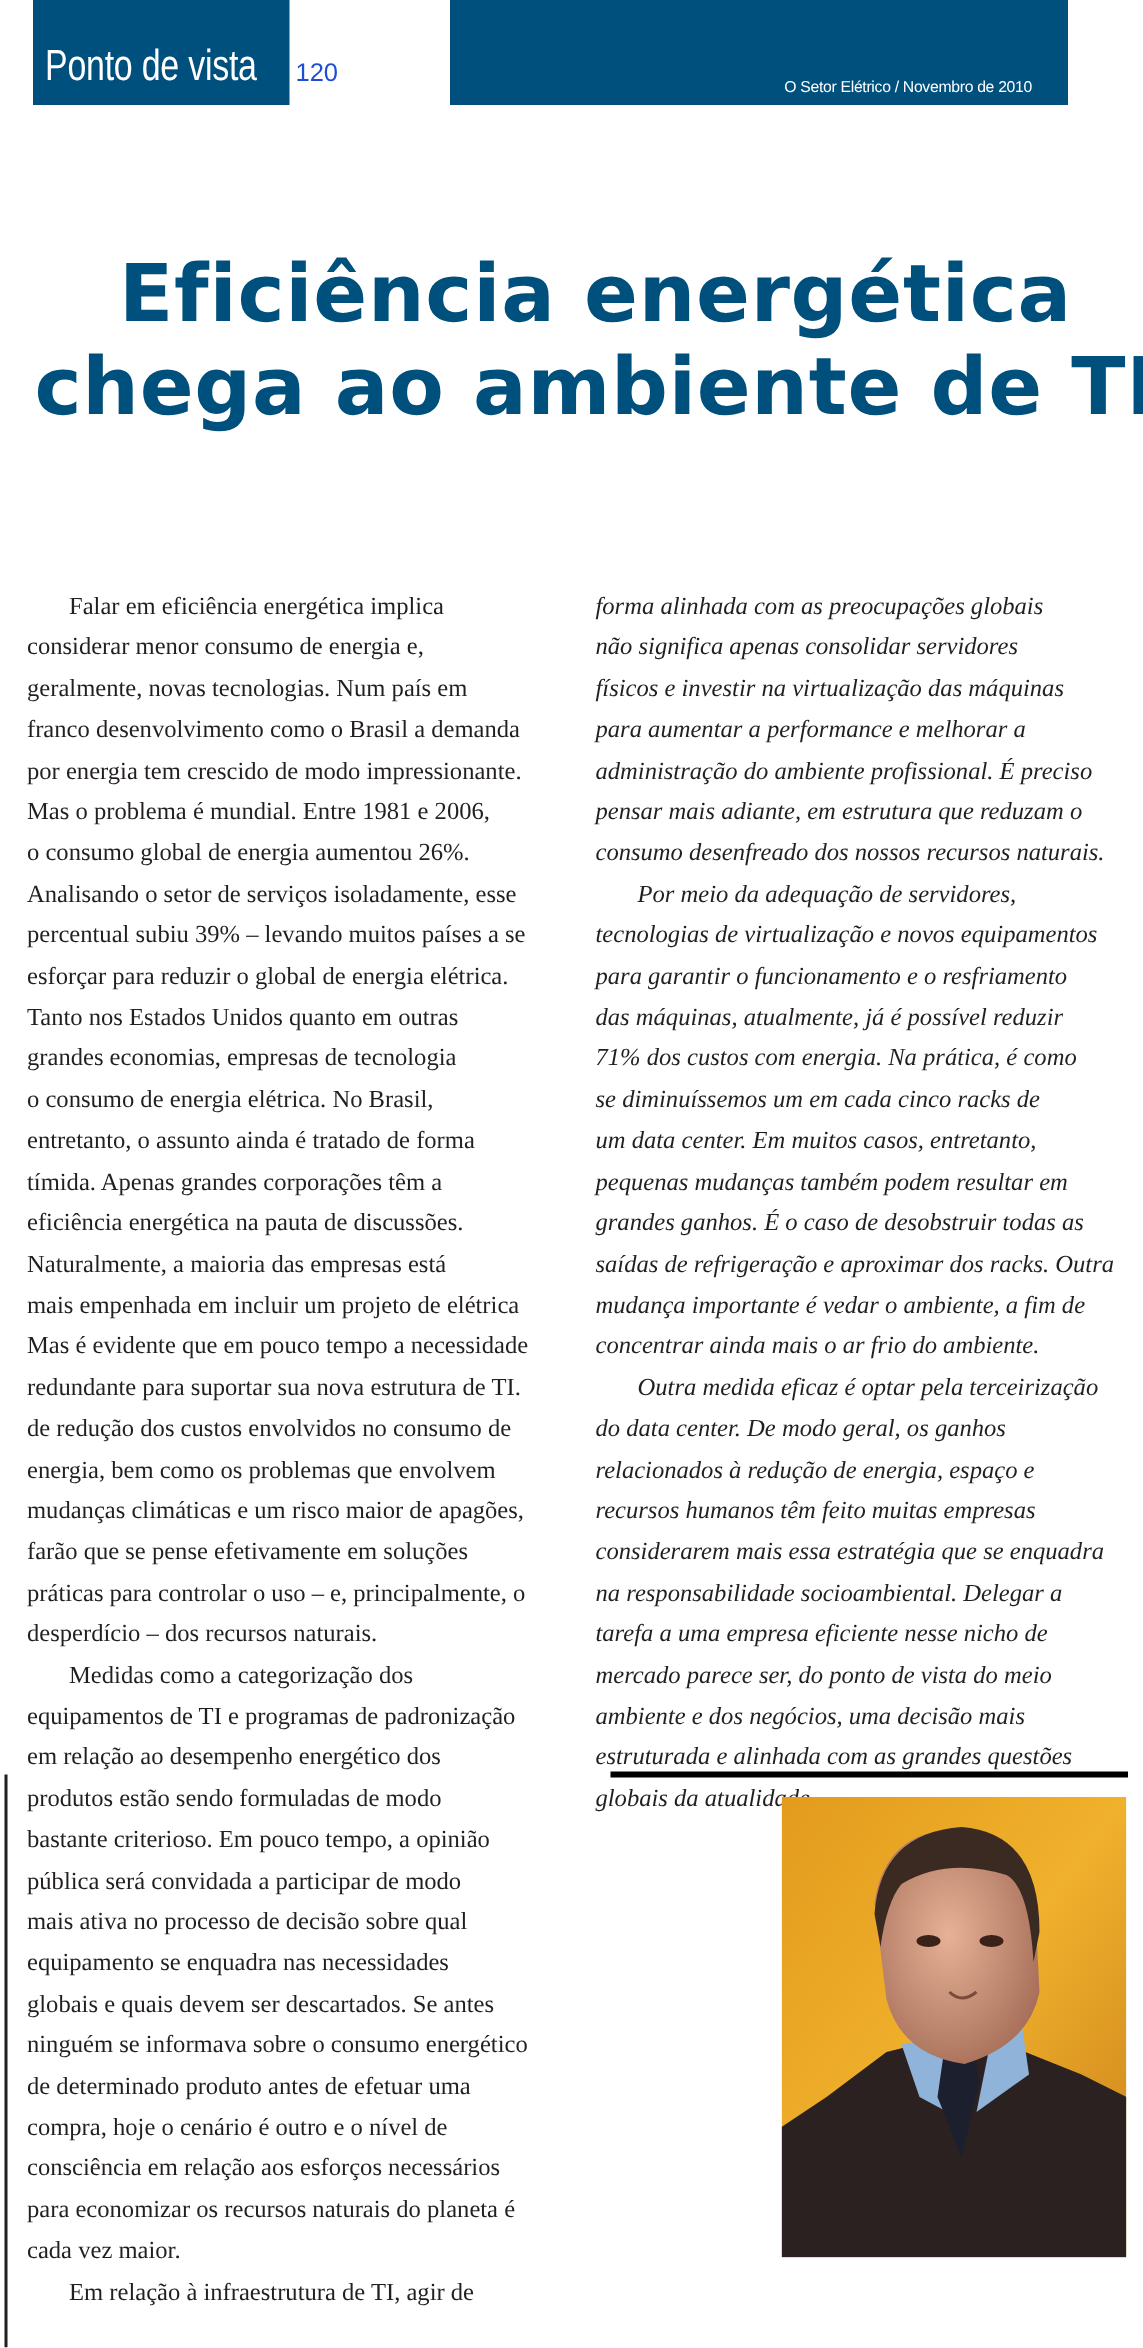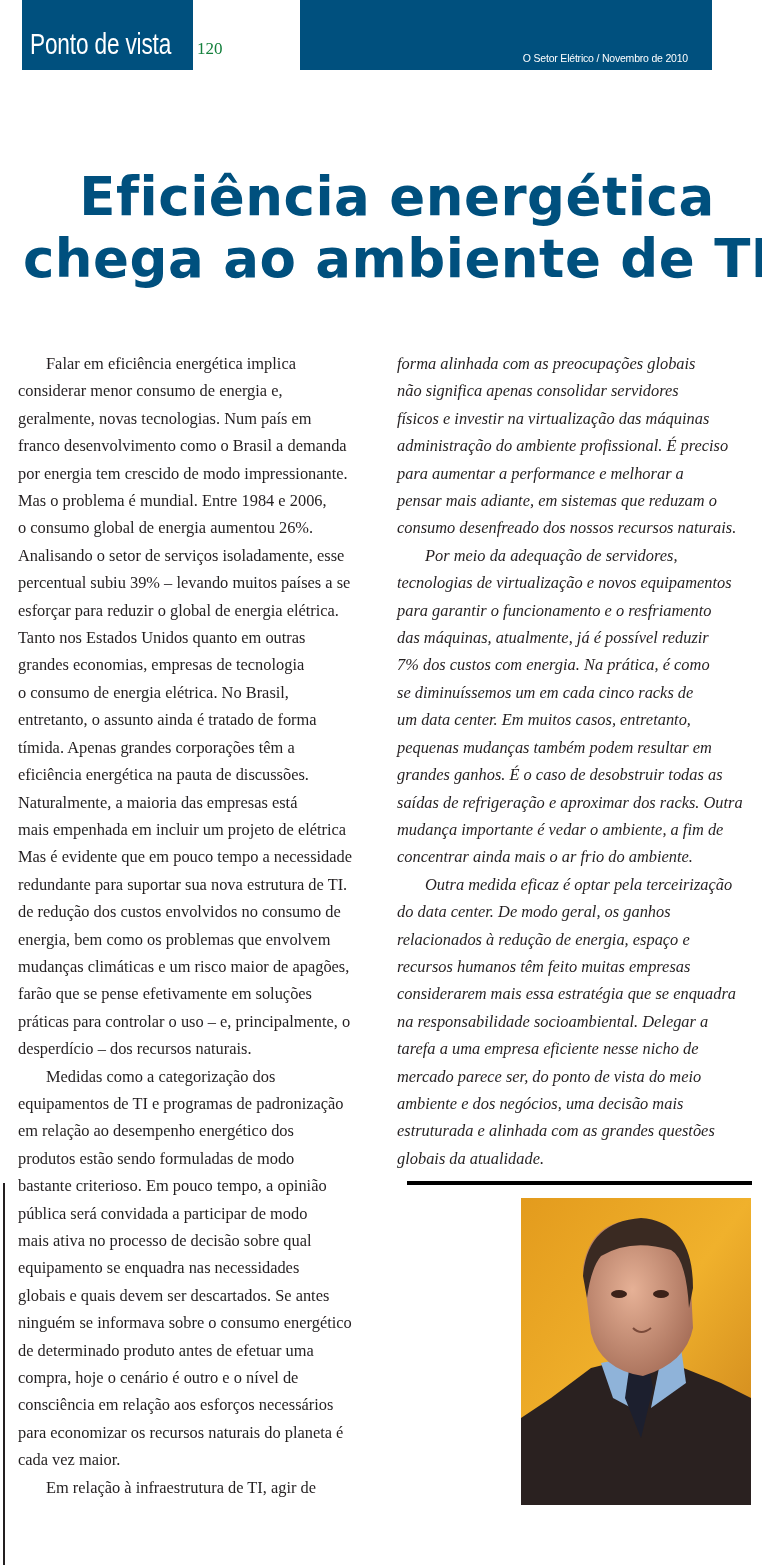--- a/index.html
+++ b/index.html
@@ -2,30 +2,30 @@
 <html><head>
   <meta charset="utf-8">
   <style>
     html, body { margin: 0; padding: 0; background: #ffffff; }
     body { width: 762px; height: 1565px; position: relative; overflow: hidden;
            font-family: "Liberation Serif", "DejaVu Serif", serif; color: #231f20; }
     .hdr-left { position: absolute; left: 22px; top: 0; width: 171px; height: 70px; background: #00507e; }
     .hdr-section { position: absolute; left: 30px; top: 28px; color: #ffffff;
                    font-family: "Liberation Sans", "DejaVu Sans", sans-serif; font-size: 29px;
                    transform: scaleX(0.78); transform-origin: left top; letter-spacing: -0.2px; white-space: nowrap; }
-    .hdr-page { position: absolute; left: 197px; top: 39px; font-family: Liberation Serif, serif;
-                font-size: 17px; color: #15803d; }
+    .hdr-page { position: absolute; left: 197px; top: 39px; font-family: Liberation Sans, sans-serif;
+                font-size: 17px; color: #1d4ed8; }
     .hdr-right { position: absolute; left: 300px; top: 0; width: 412px; height: 70px; background: #00507e; }
     .hdr-pub { position: absolute; right: 24px; top: 52px; color: #ffffff;
                font-family: "Liberation Sans", "DejaVu Sans", sans-serif; font-size: 10.5px; letter-spacing: -0.2px; white-space: nowrap; }
     .title { position: absolute; left: 0; top: 150px; width: 762px; text-align: center; color: #00507e;
              font-family: "DejaVu Sans", "Liberation Sans", sans-serif; font-weight: bold; font-size: 53px;
              line-height: 62px; letter-spacing: 0.5px; }
     .title .t2 { display: block; }
-    .col { position: absolute; font-size: 16.4px; line-height: 27.4px; color: #231f20; }
+    .col { position: absolute; font-size: 16.4px; line-height: 27.4px; color: #231f20; margin-top: 40px; }
     .col p { margin: 0; }
     .col .ln { display: block; white-space: nowrap; }
     .col .ind { padding-left: 28px; }
     .col-left { left: 18px; top: 350px; width: 360px; }
     .col-right { left: 397px; top: 350px; width: 360px; font-style: italic; }
     .rule-v { position: absolute; left: 3px; top: 1183px; width: 2px; height: 382px; background: #231f20; }
     .rule-h { position: absolute; left: 407px; top: 1181px; width: 345px; height: 4px; background: #000; }
     .photo { position: absolute; left: 521px; top: 1198px; width: 230px; height: 307px; overflow: hidden; }
     .caption { position: absolute; right: 12px; top: 1580px; text-align: right; font-family: "Liberation Sans", "DejaVu Sans", sans-serif;
                font-style: italic; font-weight: bold; font-size: 12.6px; line-height: 19px; color: #111; }
@@ -45,21 +45,21 @@
   <span class="t2">chega ao ambiente de TI</span>
 </h1>
 
 <div class="col col-left" id="col-left">
     <p>
       <span class="ln ind">Falar em eficiência energética implica</span>
       <span class="ln">considerar menor consumo de energia e,</span>
       <span class="ln">geralmente, novas tecnologias. Num país em</span>
       <span class="ln">franco desenvolvimento como o Brasil a demanda</span>
       <span class="ln">por energia tem crescido de modo impressionante.</span>
-      <span class="ln">Mas o problema é mundial. Entre 1984 e 2006,</span>
+      <span class="ln">Mas o problema é mundial. Entre 1981 e 2006,</span>
       <span class="ln">o consumo global de energia aumentou 26%.</span>
       <span class="ln">Analisando o setor de serviços isoladamente, esse</span>
       <span class="ln">percentual subiu 39% – levando muitos países a se</span>
       <span class="ln">esforçar para reduzir o global de energia elétrica.</span>
     </p>
     <p>
       <span class="ln">Tanto nos Estados Unidos quanto em outras</span>
       <span class="ln">grandes economias, empresas de tecnologia</span>
       <span class="ln">o consumo de energia elétrica. No Brasil,</span>
       <span class="ln">entretanto, o assunto ainda é tratado de forma</span>
@@ -97,31 +97,31 @@
     </p>
     <p>
       <span class="ln ind">Em relação à infraestrutura de TI, agir de</span>
     </p>
   </div>
 <div class="col col-right" id="col-right">
     <p>
       <span class="ln">forma alinhada com as preocupações globais</span>
       <span class="ln">não significa apenas consolidar servidores</span>
       <span class="ln">físicos e investir na virtualização das máquinas</span>
+      <span class="ln">para aumentar a performance e melhorar a</span>
       <span class="ln">administração do ambiente profissional. É preciso</span>
-      <span class="ln">para aumentar a performance e melhorar a</span>
-      <span class="ln">pensar mais adiante, em sistemas que reduzam o</span>
+      <span class="ln">pensar mais adiante, em estrutura que reduzam o</span>
       <span class="ln">consumo desenfreado dos nossos recursos naturais.</span>
     </p>
     <p>
       <span class="ln ind">Por meio da adequação de servidores,</span>
       <span class="ln">tecnologias de virtualização e novos equipamentos</span>
       <span class="ln">para garantir o funcionamento e o resfriamento</span>
       <span class="ln">das máquinas, atualmente, já é possível reduzir</span>
-      <span class="ln">7% dos custos com energia. Na prática, é como</span>
+      <span class="ln">71% dos custos com energia. Na prática, é como</span>
       <span class="ln">se diminuíssemos um em cada cinco racks de</span>
       <span class="ln">um data center. Em muitos casos, entretanto,</span>
       <span class="ln">pequenas mudanças também podem resultar em</span>
       <span class="ln">grandes ganhos. É o caso de desobstruir todas as</span>
       <span class="ln">saídas de refrigeração e aproximar dos racks. Outra</span>
       <span class="ln">mudança importante é vedar o ambiente, a fim de</span>
       <span class="ln">concentrar ainda mais o ar frio do ambiente.</span>
     </p>
     <p>
       <span class="ln ind">Outra medida eficaz é optar pela terceirização</span>

